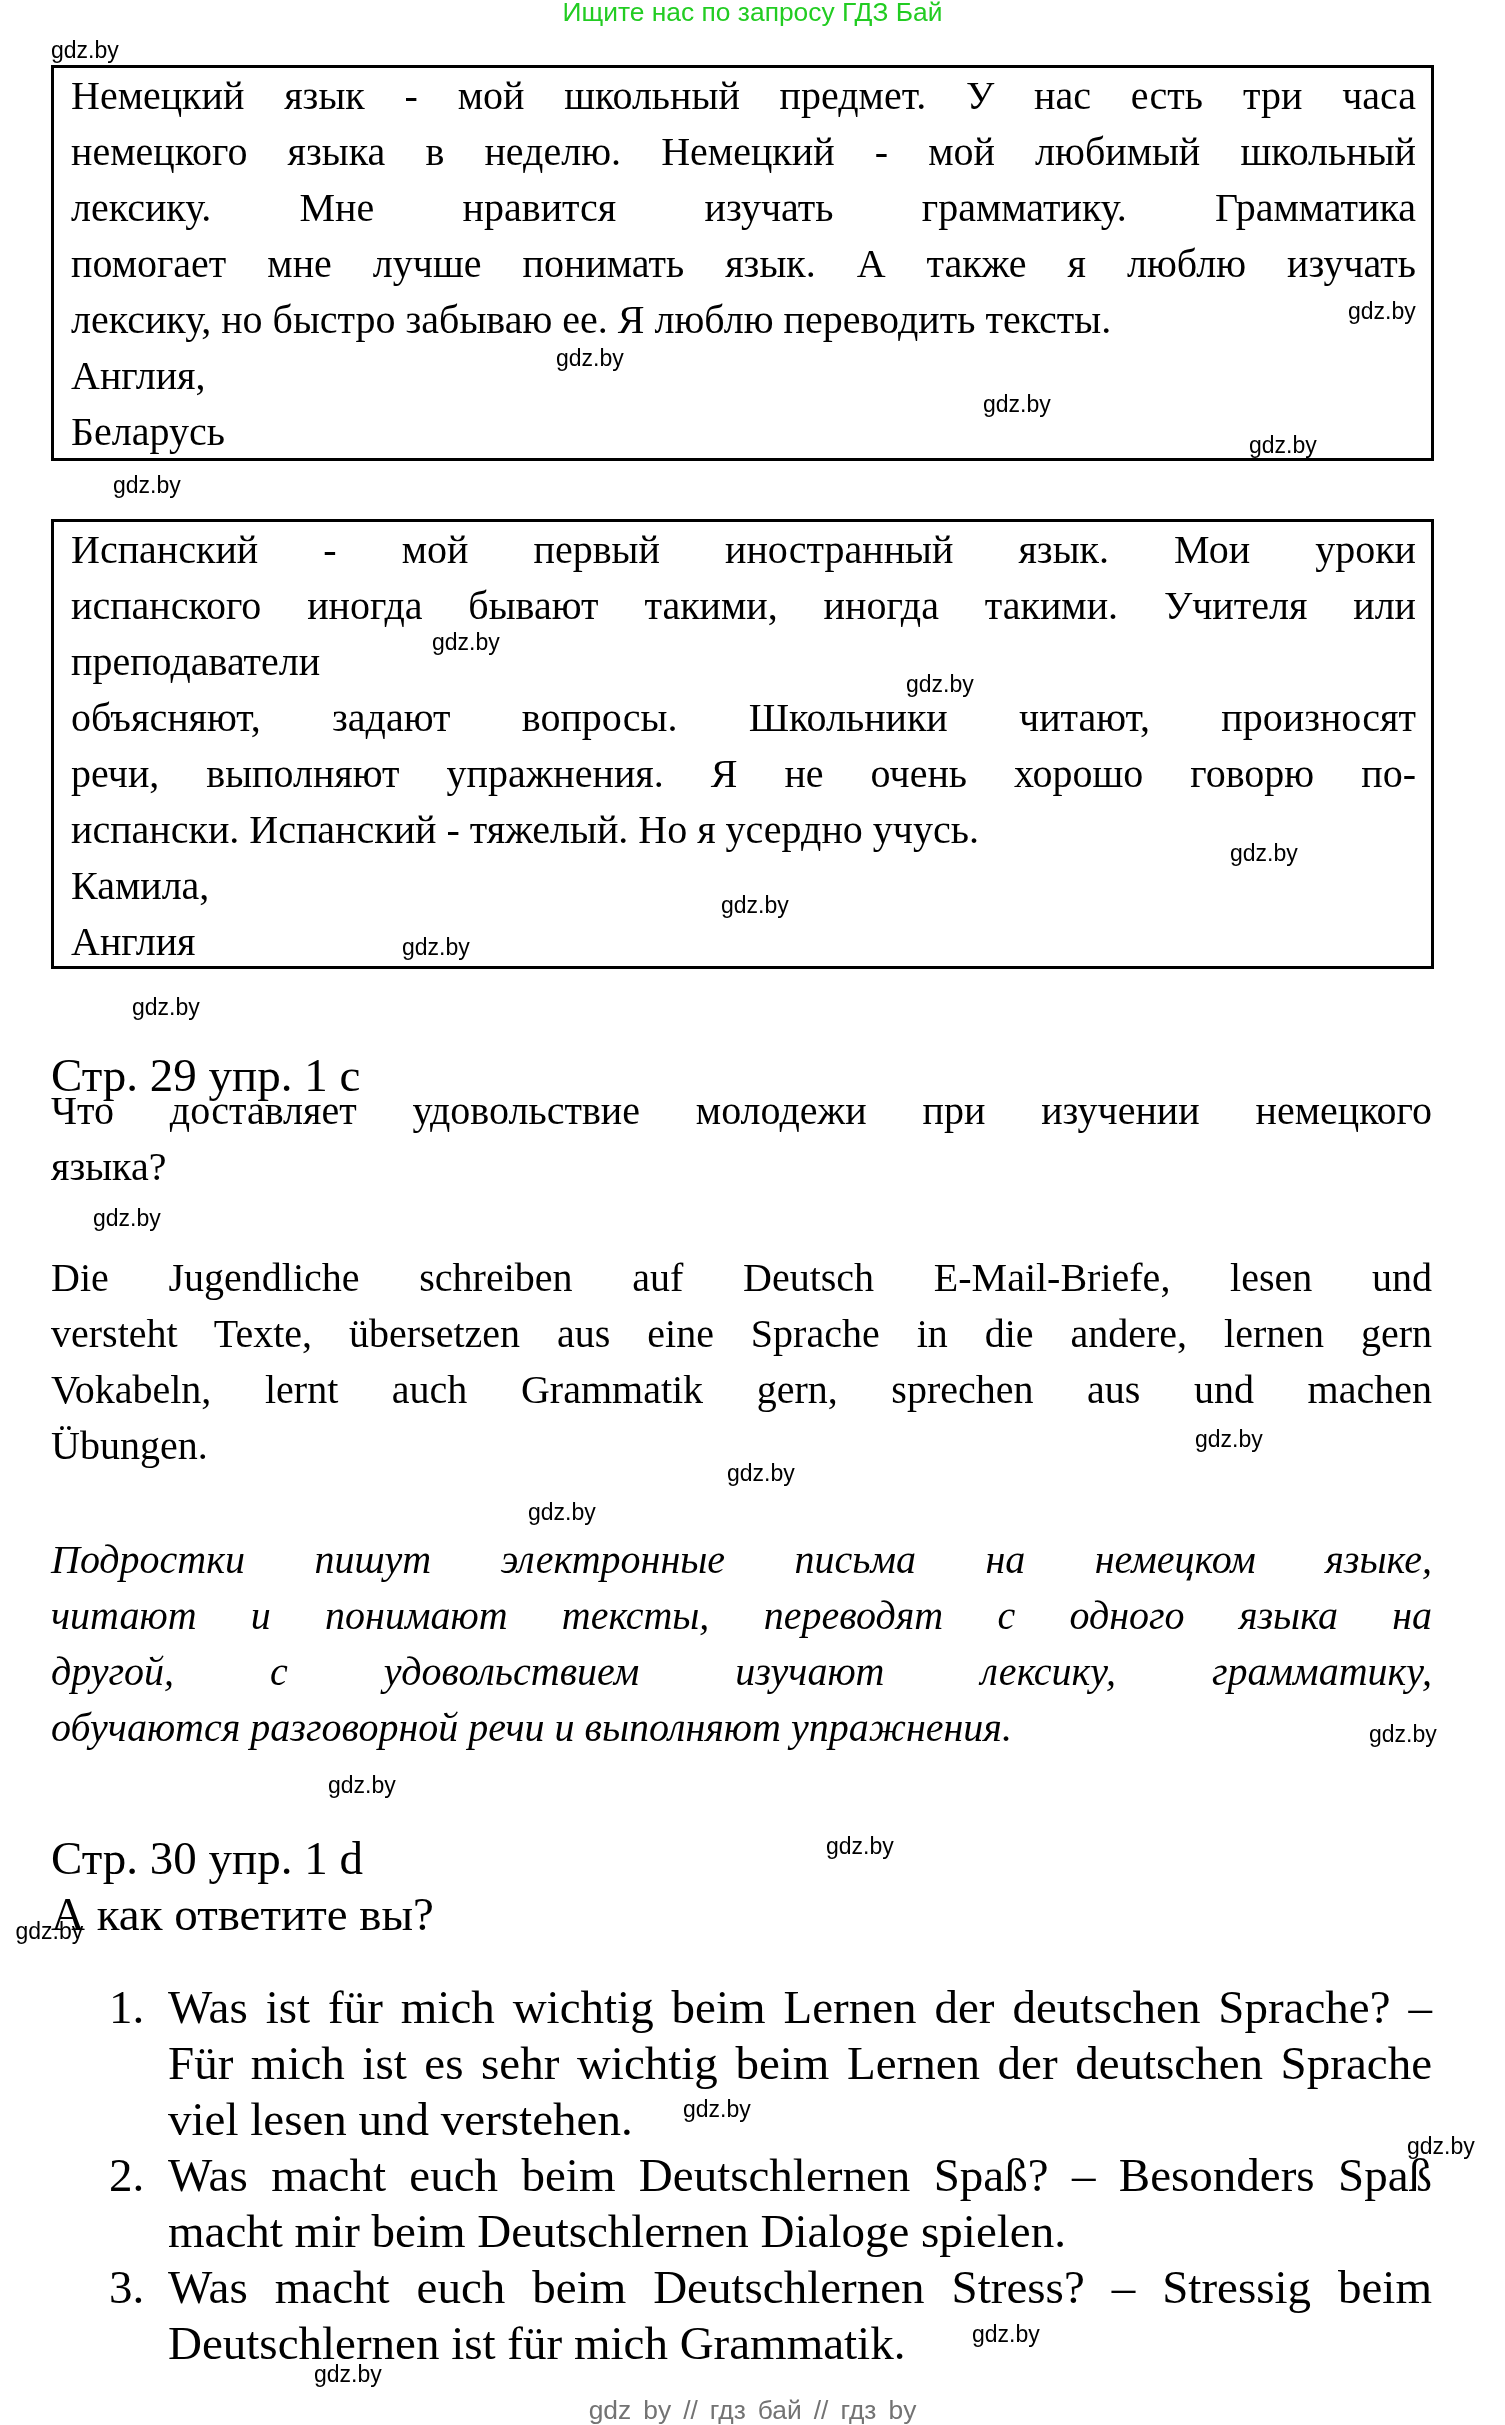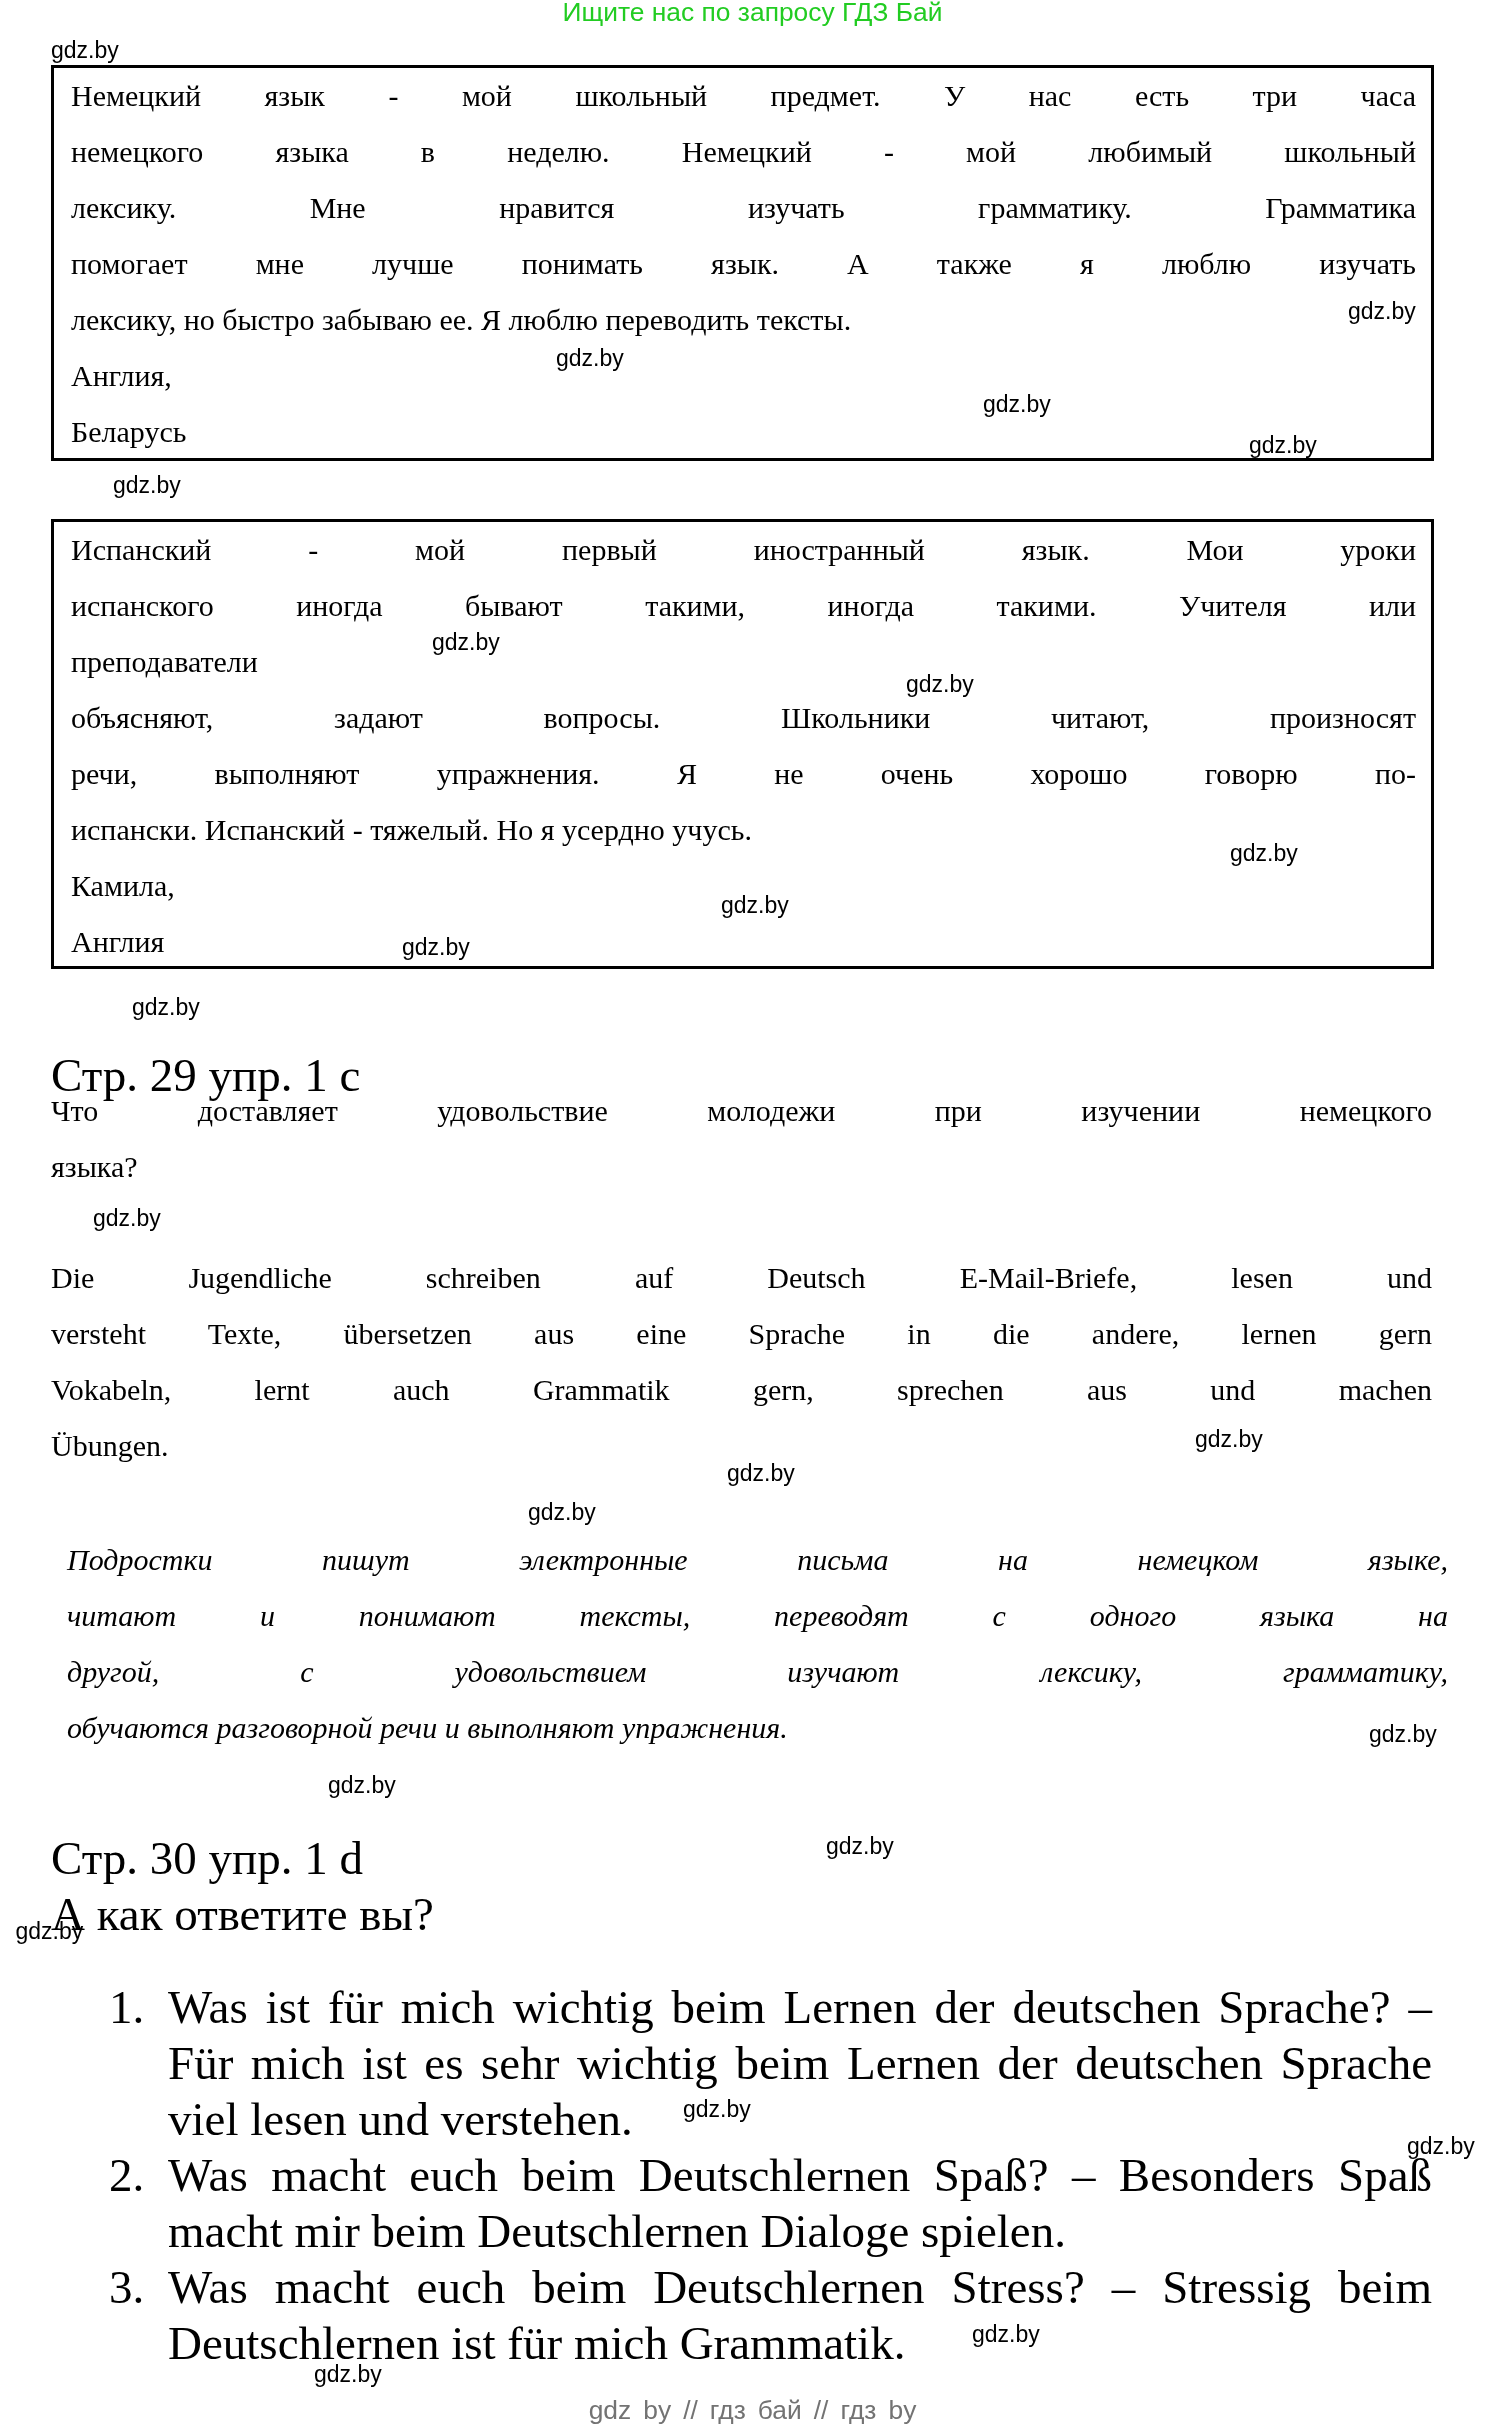--- a/index.html
+++ b/index.html
@@ -4,24 +4,24 @@
 <style>
   html, body { margin:0; padding:0; background:#ffffff; }
   body { width:1505px; height:2426px; position:relative; overflow:hidden;
          font-family:"Liberation Serif", serif; color:#000; }
   .header { position:absolute; top:-3.1px; left:0; width:1505px; text-align:center;
             font-family:"Liberation Sans", sans-serif; font-size:26.4px; color:#22cc22; }
   .footer { position:absolute; top:2395px; left:0; width:1505px; text-align:center;
             font-family:"Liberation Sans", sans-serif; font-size:26.4px; color:#737373; word-spacing:4.7px; }
   .wm { position:absolute; font-family:"Liberation Sans", sans-serif; font-size:23px; color:#000000; }
   .box { position:absolute; border:3.1px solid #000; box-sizing:border-box; }
-  .para { position:absolute; font-size:30px; line-height:56px; text-align:justify; }
+  .para { position:absolute; font-size:40px; line-height:56px; text-align:justify; }
   .line { display:block; white-space:nowrap; }
   .just { text-align:justify; text-align-last:justify; white-space:normal; }
-  .italic { font-style:italic;margin-left:16px; }
+  .italic { font-style:italic; }
   .heading { position:absolute; font-size:47px; line-height:56px; white-space:nowrap;margin-top:20px; }
   .li { position:absolute; left:109px; width:1323px; font-size:47px; line-height:56px; }
   .li .num { position:absolute; left:0; top:0; }
   .li .txt { position:absolute; left:59px; width:1264px; }
 </style>
 </head>
 <body>
 
 <div class="header">Ищите нас по запросу ГДЗ Бай</div>
 

